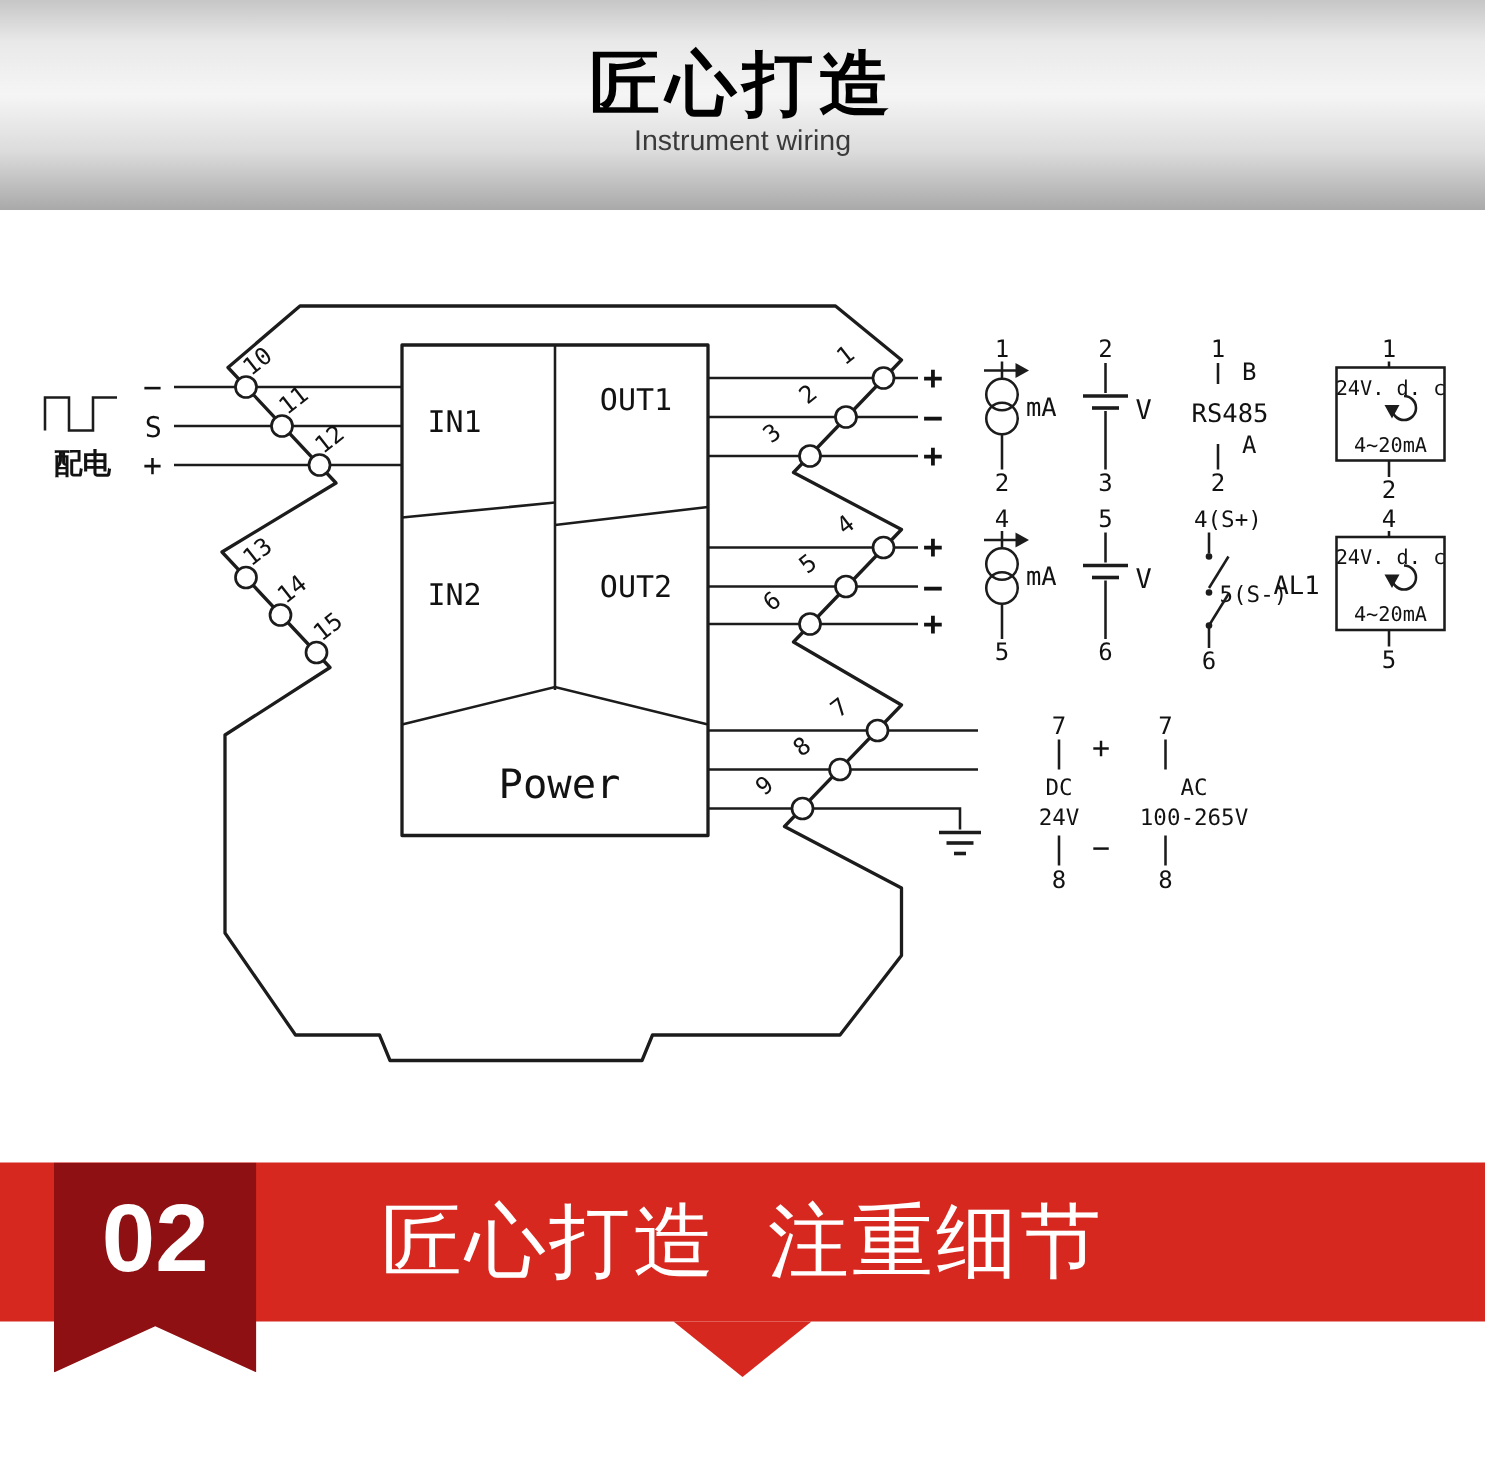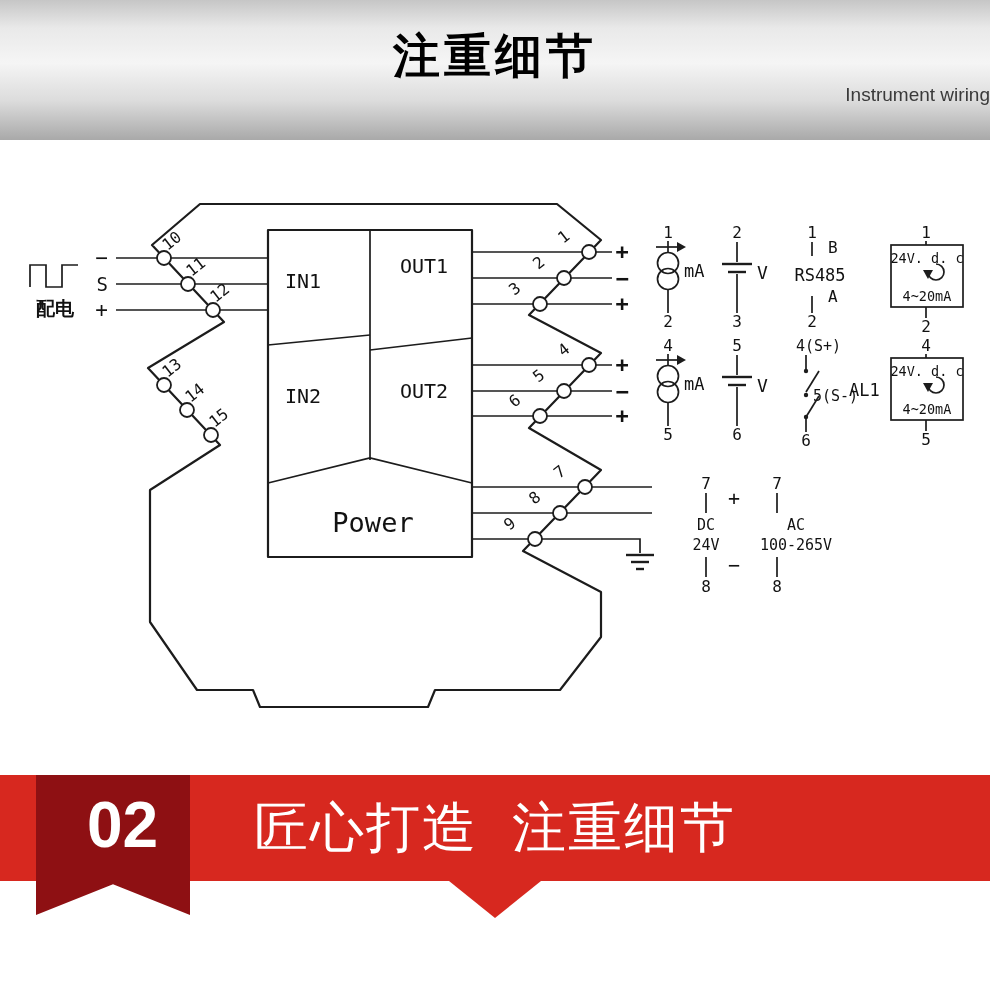--- a/index.html
+++ b/index.html
@@ -3,21 +3,21 @@
 <meta charset="utf-8">
 <style>
   html,body{margin:0;padding:0;}
   body{background:#fff;font-family:"Liberation Sans","DejaVu Sans",sans-serif;}
   .page{position:relative;width:990px;height:987px;background:#fff;overflow:hidden;}
 
   
   .hdr{height:140px;text-align:center;
        background:linear-gradient(180deg,#c6c6c6 0%,#e9e9e9 20%,#f5f5f5 45%,#dcdcdc 72%,#a9a9a9 100%);}
   .hdr h1{margin:0;padding-top:30px;font-size:47px;font-weight:bold;color:#000;letter-spacing:4px;line-height:1.1;}
-  .hdr .sub{font-size:19px;color:#3a3a3a;margin-top:2px;text-align:right;}
+  .hdr .sub{font-size:19px;color:#3a3a3a;margin-top:2px;}
 
   
   svg{display:block;}
   .outline{stroke:#1c1c1c;stroke-width:2.2;fill:none;stroke-linejoin:round;}
   .wire{stroke:#1c1c1c;stroke-width:1.7;fill:none;}
   .comp{stroke:#1c1c1c;stroke-width:1.7;fill:none;}
   .thick{stroke-width:2.4;}
   .term{fill:#fff;stroke:#1c1c1c;stroke-width:1.8;}
   .dot{fill:#1c1c1c;stroke:none;}
   .ah{fill:#1c1c1c;stroke:none;}
@@ -27,33 +27,33 @@
   .end{text-anchor:end;}
   .sign{font-size:22px;text-anchor:middle;font-weight:bold;}
   .cjk{font-family:"DejaVu Sans","Liberation Sans",sans-serif;font-weight:bold;}
 
   
   .banner{position:relative;height:106px;background:#d7281f;}
   .banner-title{height:106px;display:flex;align-items:center;justify-content:center;
                 color:#fff;font-size:54px;font-weight:normal;white-space:pre;letter-spacing:2px;}
   .ribbon{position:absolute;left:36px;top:0;width:135px;height:140px;background:#8e1013;
           clip-path:polygon(0 0,100% 0,100% 100%,50% 78%,0 100%);
-          display:flex;justify-content:center;z-index:2;padding-left:19px;}
+          display:flex;justify-content:center;z-index:2;}
   .ribbon span{color:#fff;font-size:64px;font-weight:bold;line-height:100px;}
   .banner-arrow{width:0;height:0;margin:0 auto;
                 border-left:46px solid transparent;border-right:46px solid transparent;
                 border-top:37px solid #d7281f;}
 </style>
 </head>
 <body>
 
 <div class="page">
 
   <div class="hdr">
-    <h1>注重细节</h1>
+    <h1>匠心打造</h1>
     <div class="sub">Instrument wiring</div>
   </div>
 
   <svg width="990" height="635" viewBox="0 140 990 635">
 
     <path class="outline" d="M 200,204 L 557,204 L 601,240 L 529,315 L 601,353 L 529,428 L 601,470 L 523,551 L 601,592 L 601,637
          L 560,690 L 435,690 L 428,707 L 260,707 L 253,690 L 197,690
          L 150,622 L 150,490 L 220,445 L 148,368 L 224,322 L 152,245 Z"></path>
 
     <g>

